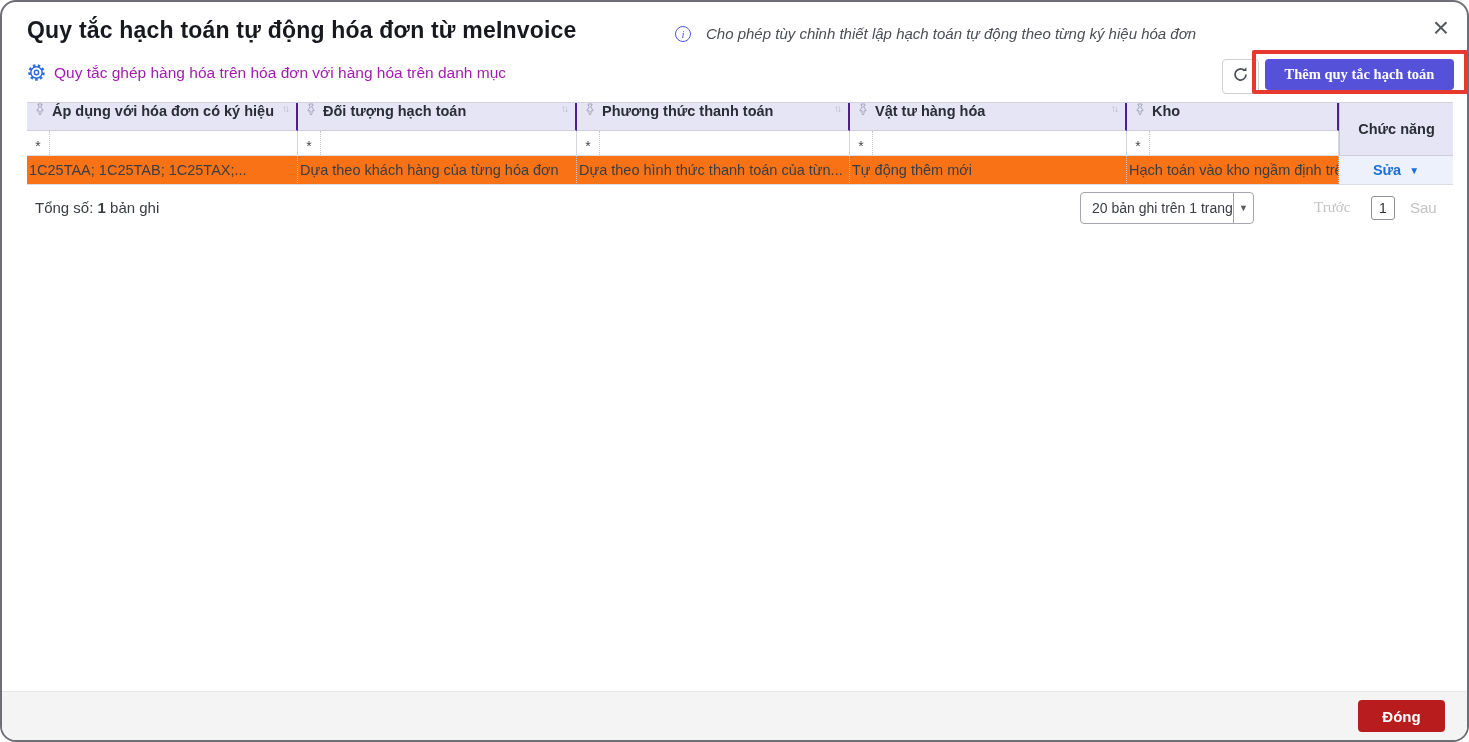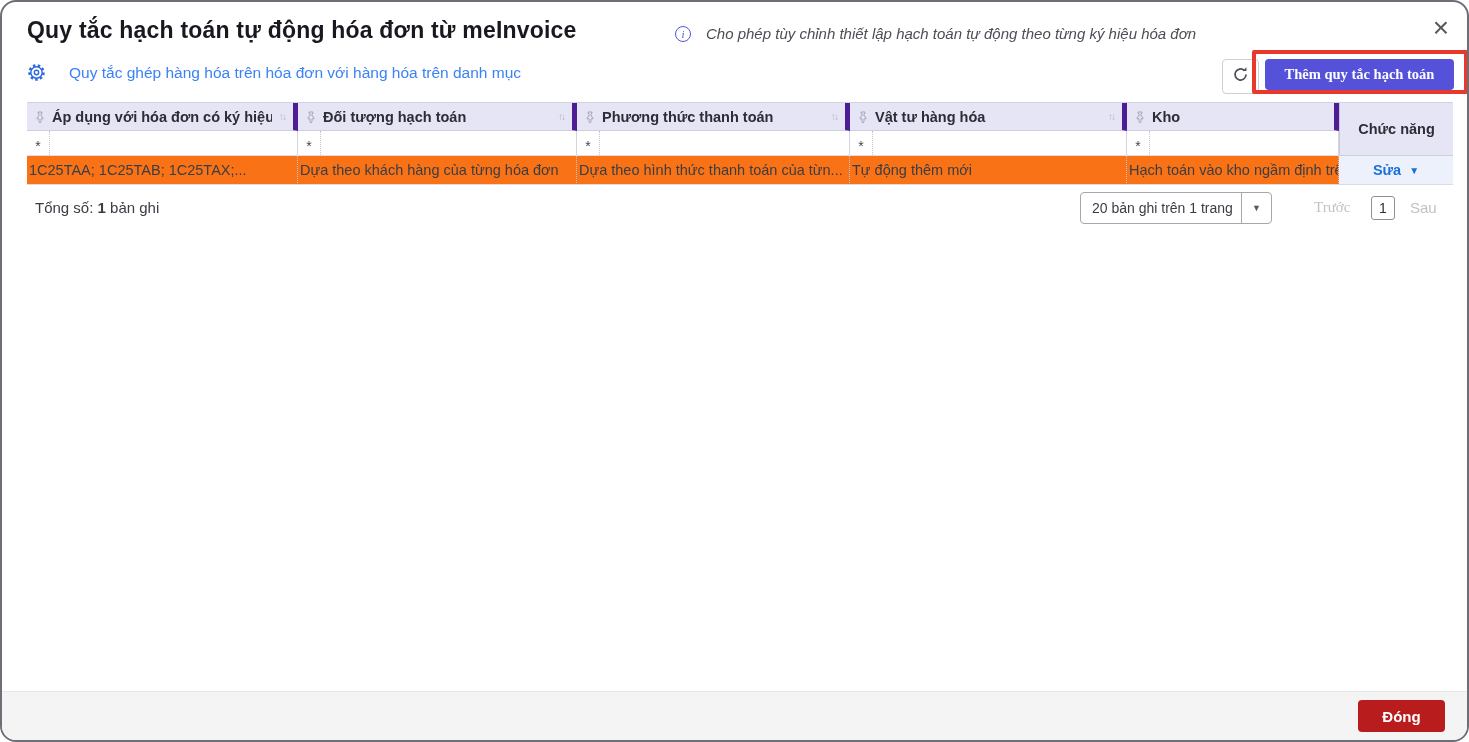--- a/index.html
+++ b/index.html
@@ -22,22 +22,22 @@
   .subtitle {
     position:absolute; left:704px; top:23px; font-size:15px; font-style:italic;
     color:#4b4e55; white-space:nowrap;
   }
   .close-btn {
     position:absolute; right:18px; top:12px; font-size:28px; color:#55585e;
     cursor:pointer; line-height:1; font-weight:400;
   }
   
   .mapping-link {
-    position:absolute; left:25px; top:61px; display:flex; align-items:center; gap:23px;
-    color:#3b82f6; font-size:15.5px; cursor:pointer; white-space:nowrap;
+    position:absolute; left:25px; top:61px; display:flex; align-items:center; gap:8px;
+    color:#a21caf; font-size:15.5px; cursor:pointer; white-space:nowrap;
   }
   .refresh-btn {
     position:absolute; left:1220px; top:57px; width:37px; height:35px;
     border:1px solid #cfcfd6; border-radius:4px; background:#fff;
     display:flex; align-items:center; justify-content:center; cursor:pointer;
   }
   .add-btn {
     position:absolute; left:1263px; top:57px; width:189px; height:31px;
     background:#5552d9; color:#fff; border:none; border-radius:4px;
     font-size:14.5px; font-weight:bold; cursor:pointer; font-family:Liberation Serif, serif;
@@ -47,22 +47,22 @@
     border:4px solid #e8392f; border-radius:2px; pointer-events:none;
   }
   
   .grid {
     position:absolute; left:25px; top:100px; width:1426px;
     display:grid; grid-template-columns:271px 279px 273px 277px 212px 114px;
     grid-template-rows:28px 25px 29px;
     border-top:1px solid #d3d3df; font-size:14.5px; color:#3a3d44;
   }
   .hcell {
-    background:#e5e5f6; border-right:5px solid #4c1d95; border-bottom:1px solid #cfcfdb;
-    display:flex; align-items:center; gap:7px; padding:0 8px;
+    background:#e5e5f6; border-right:2px solid #4c1d95; border-bottom:1px solid #cfcfdb;
+    display:flex; gap:7px; padding:0 8px;
     font-weight:bold; color:#2b2e36; white-space:nowrap; overflow:hidden; cursor:pointer;
   }
   .hcell .label { flex:1; overflow:hidden; }
   .sort { font-size:10px; color:#b4b4c4; letter-spacing:-2px; flex:none; }
   .pin { flex:none; display:flex; }
   .actions-h {
     grid-column:6; grid-row:1 / 3; background:#e5e5f6;
     border-left:1px solid #c9c9d5; border-bottom:1px solid #cfcfdb;
     display:flex; align-items:center; justify-content:center;
     font-weight:bold; color:#2b2e36;
@@ -82,21 +82,21 @@
   .dcell-action {
     background:#edf1fb; border-bottom:1px solid #d9dde6;
     display:flex; align-items:center; justify-content:center; gap:8px;
   }
   .action-link { color:#1a70d9; font-weight:bold; font-size:14.5px; cursor:pointer; }
   .action-caret { color:#1a70d9; font-size:10px; cursor:pointer; }
   
   .summary { position:absolute; left:33px; top:197px; font-size:15px; color:#3a3d44; }
   .summary b { font-weight:bold; }
   .page-size {
-    position:absolute; left:1078px; top:190px; width:192px; height:32px;
+    position:absolute; left:1078px; top:190px; width:174px; height:32px;
     border:1px solid #a6a6ae; border-radius:4px; background:#fff;
     display:flex; align-items:stretch; cursor:pointer;
   }
   .page-size .ps-label { flex:1; display:flex; align-items:center; padding-left:11px;
     font-size:14px; color:#3a3d44; white-space:nowrap; }
   .page-size .ps-arrow { width:30px; border-left:1px solid #a6a6ae;
     display:flex; align-items:center; justify-content:center; font-size:9px; color:#55585e; }
   .pg-prev { position:absolute; left:1312px; top:197px; font-size:15px; color:#c2c2c6; cursor:default;font-family:Liberation Serif, serif; }
   .pg-page {
     position:absolute; left:1369px; top:194px; width:24px; height:24px;

